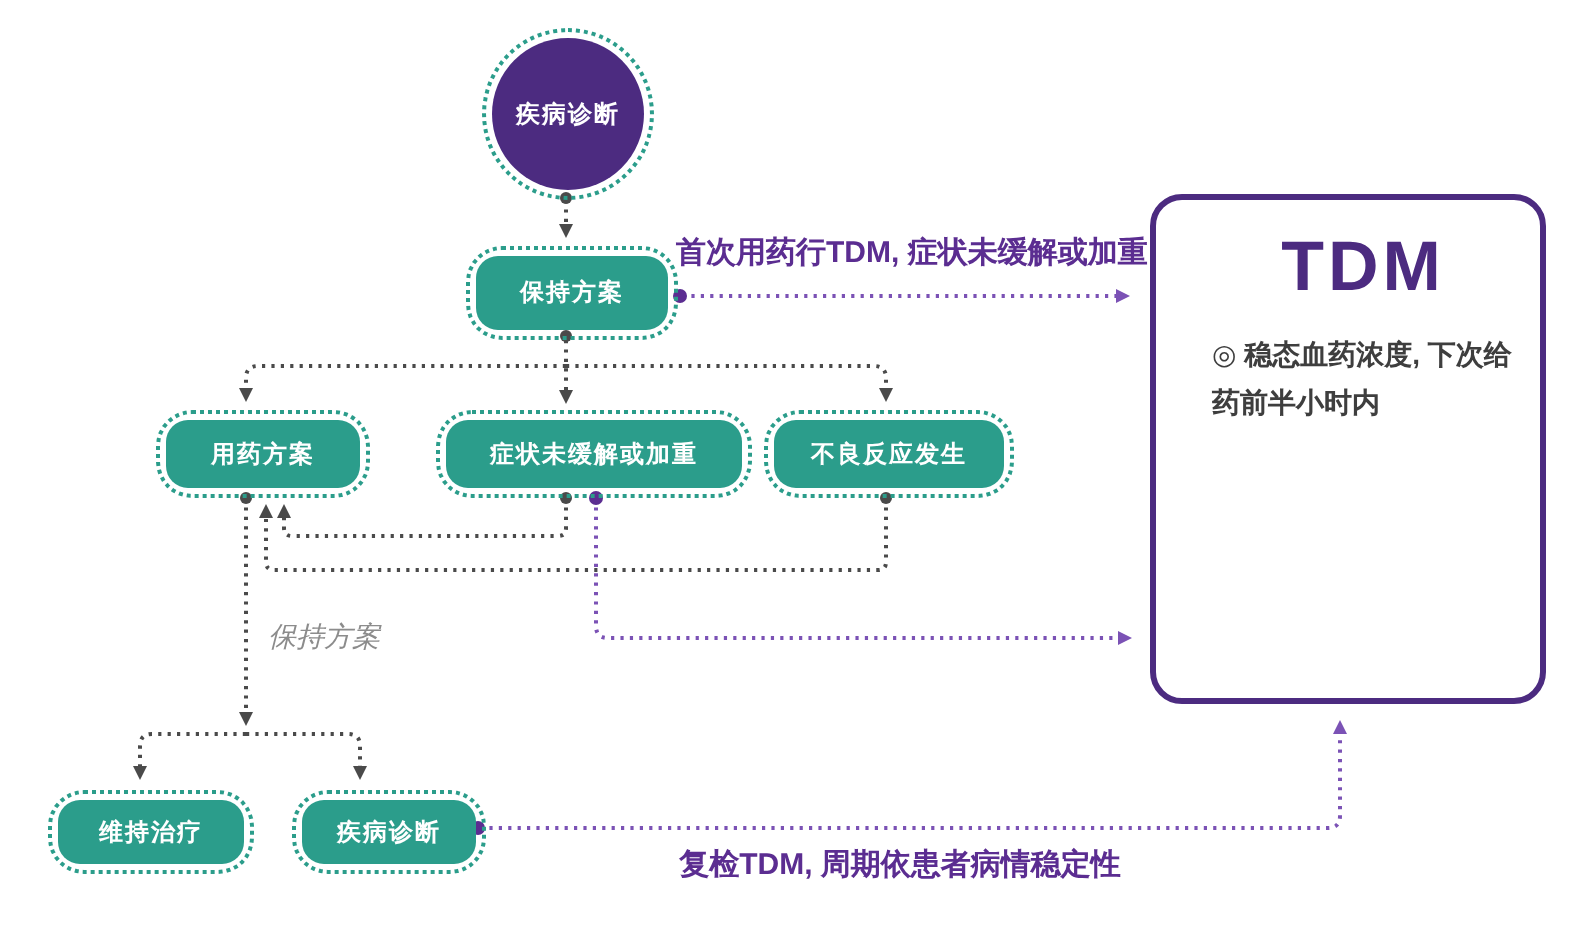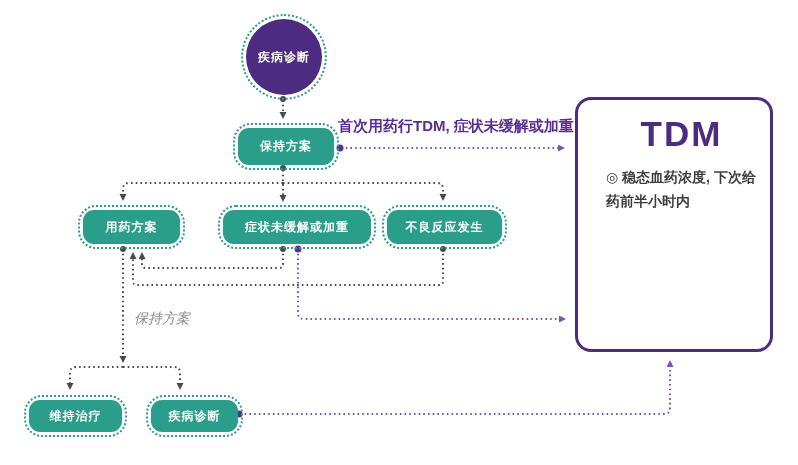--- a/index.html
+++ b/index.html
@@ -110,14 +110,15 @@
   <div class="tdm-panel">
     <div class="tdm-title">TDM</div>
     <p class="tdm-bullet">◎ 稳态血药浓度, 下次给药前半小时内</p>
   </div>
 
   <div class="edge-label" style="left:338px;top:117px;width:232px;">首次用药行TDM, 症状未缓解或加重</div>
 
   <div class="plain-label" style="left:134px;top:310px;">保持方案</div>
 
 
+  <div class="edge-label" style="left:325px;top:423px;width:250px;">复检TDM, 周期依患者病情稳定性</div>
 
 </div>
 
 </body></html>

